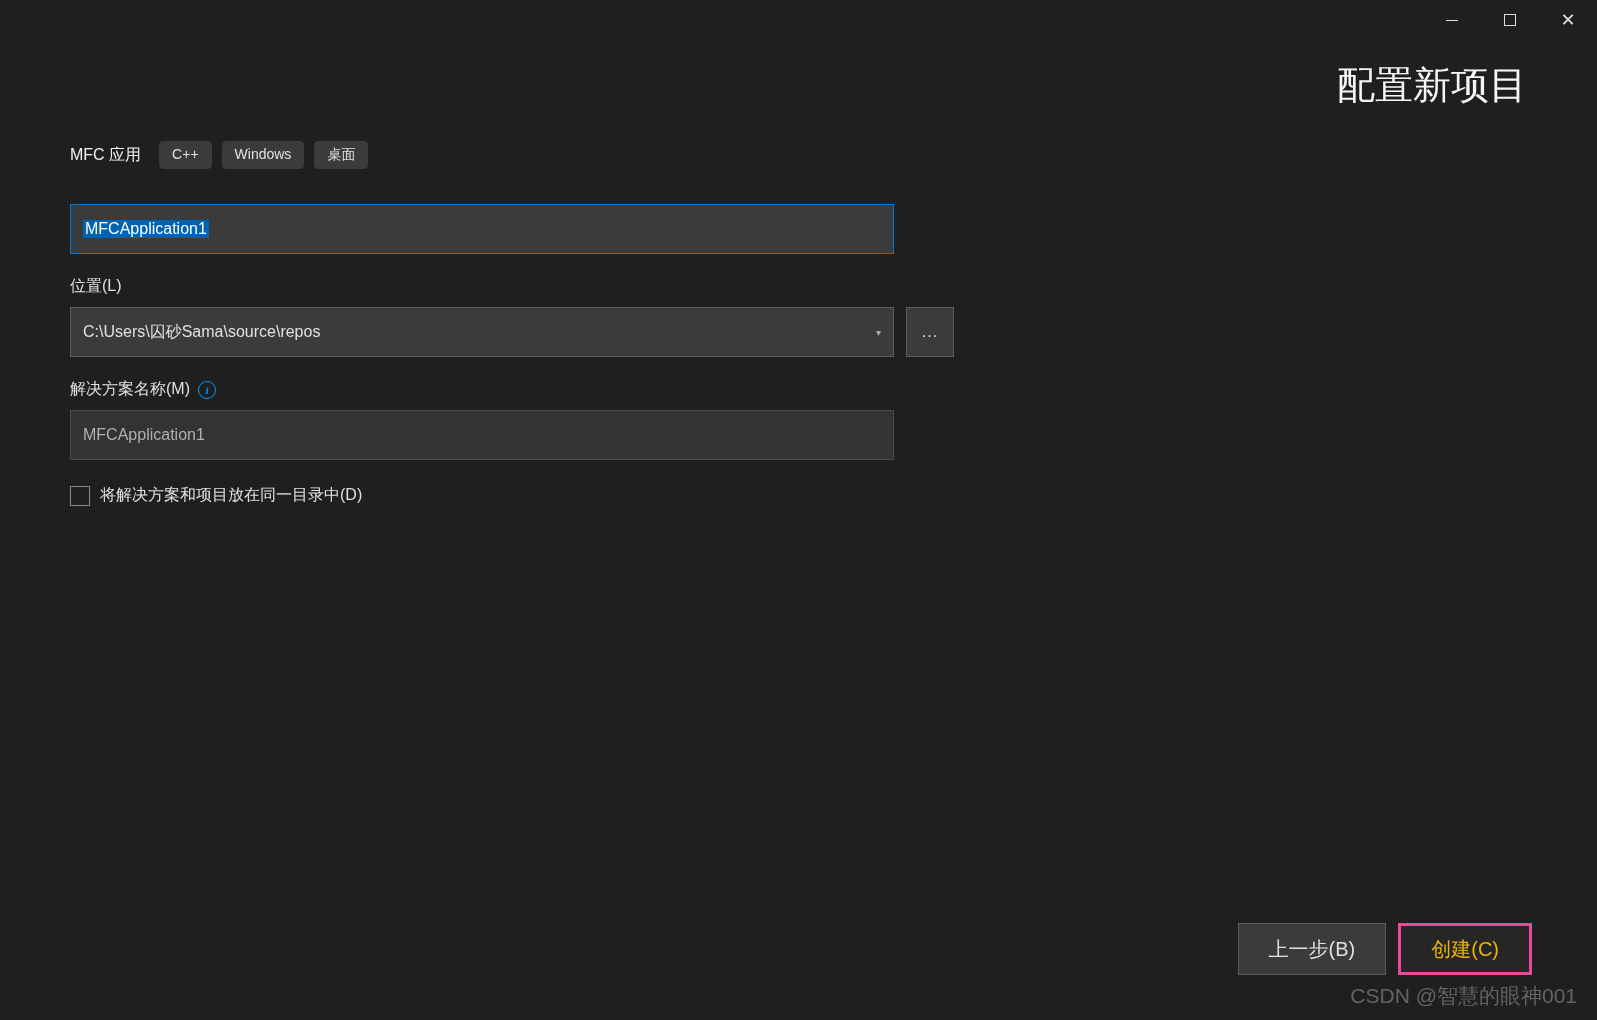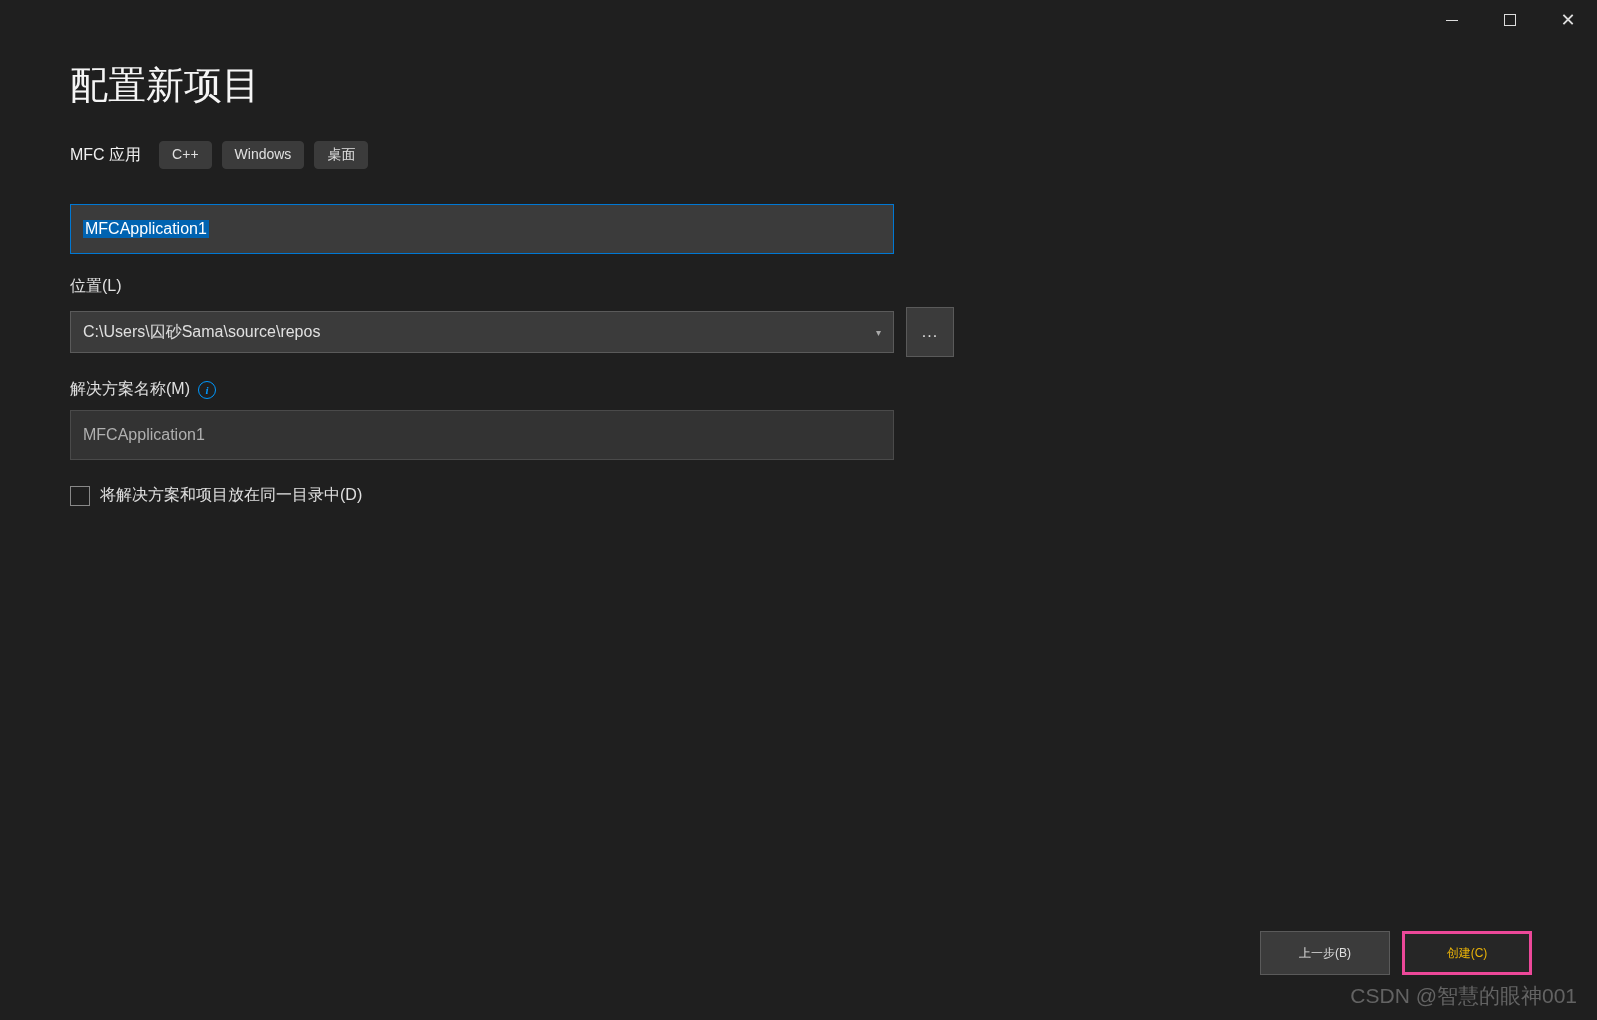--- a/index.html
+++ b/index.html
@@ -44,20 +44,21 @@
       width: 12px;
       height: 12px;
       border: 1px solid #dddddd;
     }
     .close-x {
       font-size: 18px;
       font-weight: 300;
     }
     .content {
       padding: 20px 70px;
+      text-align: right;
     }
     .page-title {
       font-size: 38px;
       font-weight: 400;
       color: #f5f5f5;
       margin-bottom: 30px;
     }
     .subtitle-row {
       display: flex;
       align-items: center;
@@ -123,21 +124,21 @@
       align-items: center;
       width: 824px;
       height: 50px;
       background-color: #3b3b3b;
       border: 1px solid #0078d4;
       padding: 0 12px;
       font-size: 16px;
     }
     .dropdown {
       width: 824px;
-      height: 42px;
+      height: 50px;
       background-color: #3b3b3b;
       border: 1px solid #5a5a5a;
       color: #e0e0e0;
       padding: 0 12px;
       font-size: 16px;
       display: flex;
       align-items: center;
       justify-content: space-between;
       cursor: pointer;
     }
@@ -188,23 +189,23 @@
     }
     .footer-buttons {
       position: absolute;
       bottom: 45px;
       right: 65px;
       display: flex;
       gap: 12px;
     }
     .btn {
       min-width: 130px;
-      height: 44px;
+      height: 52px;
       padding: 0 30px;
-      font-size: 12px;
+      font-size: 20px;
       font-family: inherit;
       cursor: pointer;
       display: flex;
       align-items: center;
       justify-content: center;
     }
     .btn-secondary {
       background-color: #3b3b3b;
       border: 1px solid #5a5a5a;
       color: #e0e0e0;

